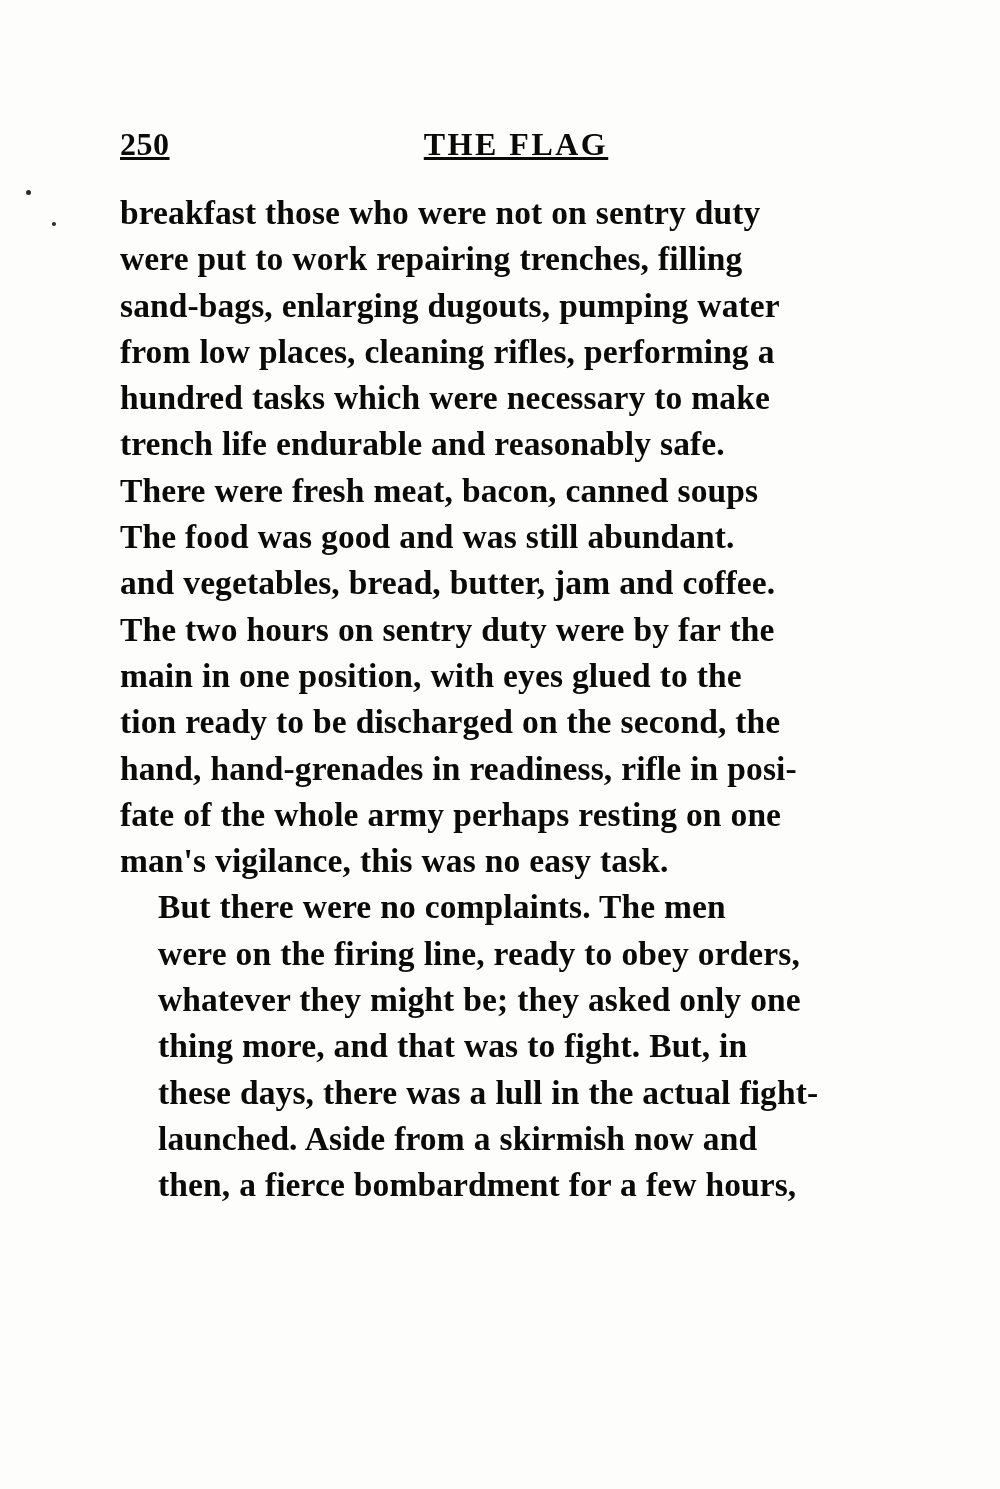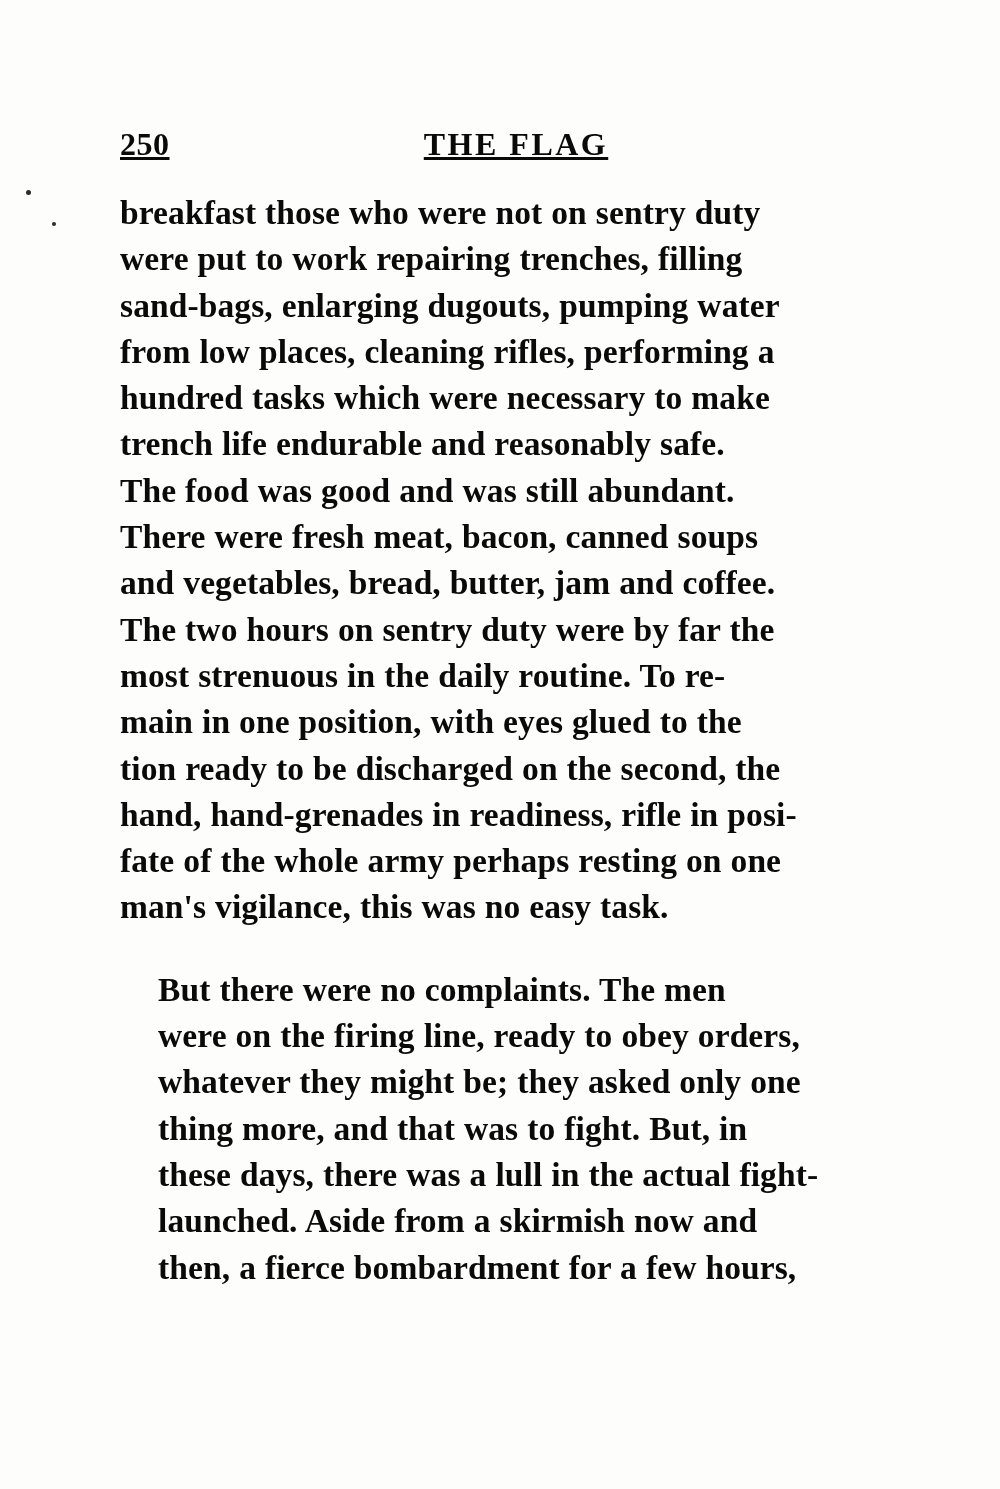--- a/index.html
+++ b/index.html
@@ -67,21 +67,20 @@
     font-size: 33.5px;
     line-height: 46.3px;
     text-align: justify;
     text-justify: inter-word;
     font-weight: bold;
     letter-spacing: 0.1px;
     word-spacing: 0.5px;
   }
   .para.indent {
     text-indent: 38px;
-    margin-top: 36px;
   }
   .para .ln {
     display: block;
     text-align: justify;
     white-space: nowrap;
   }
   
   .para .ln::after {
     content: "";
     display: inline-block;
@@ -107,25 +106,24 @@
   </div>
 
   <div class="body-text">
       <p class="para">
         <span class="ln">breakfast those who were not on sentry duty</span>
         <span class="ln">were put to work repairing trenches, filling</span>
         <span class="ln">sand-bags, enlarging dugouts, pumping water</span>
         <span class="ln">from low places, cleaning rifles, performing a</span>
         <span class="ln">hundred tasks which were necessary to make</span>
         <span class="ln">trench life endurable and reasonably safe.</span>
+        <span class="ln">There were fresh meat, bacon, canned soups</span>
         <span class="ln">The food was good and was still abundant.</span>
-        <span class="ln">There were fresh meat, bacon, canned soups</span>
         <span class="ln">and vegetables, bread, butter, jam and coffee.</span>
         <span class="ln">The two hours on sentry duty were by far the</span>
-        <span class="ln">most strenuous in the daily routine.  To re-</span>
         <span class="ln">main in one position, with eyes glued to the</span>
         <span class="ln">tion ready to be discharged on the second, the</span>
         <span class="ln">hand, hand-grenades in readiness, rifle in posi-</span>
         <span class="ln">fate of the whole army perhaps resting on one</span>
         <span class="ln last">man's vigilance, this was no easy task.</span>
       </p>
       <p class="para indent">
         <span class="ln">But there were no complaints.  The men</span>
         <span class="ln">were on the firing line, ready to obey orders,</span>
         <span class="ln">whatever they might be; they asked only one</span>

